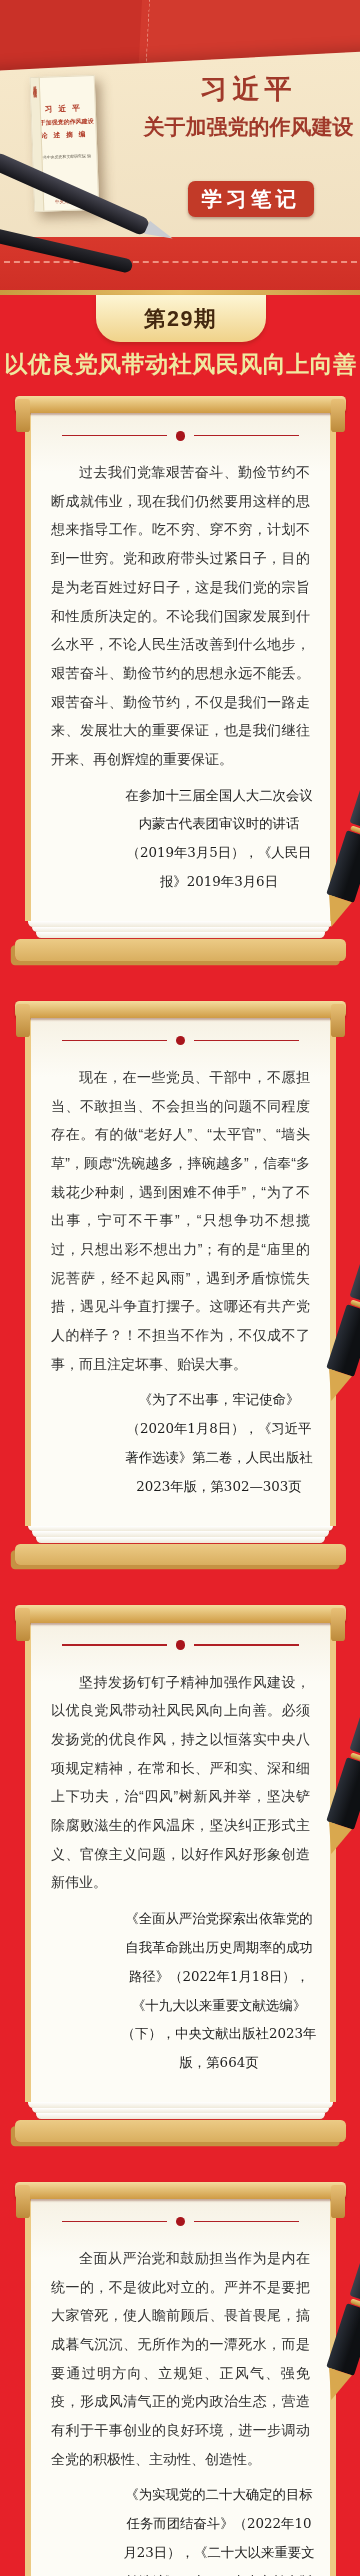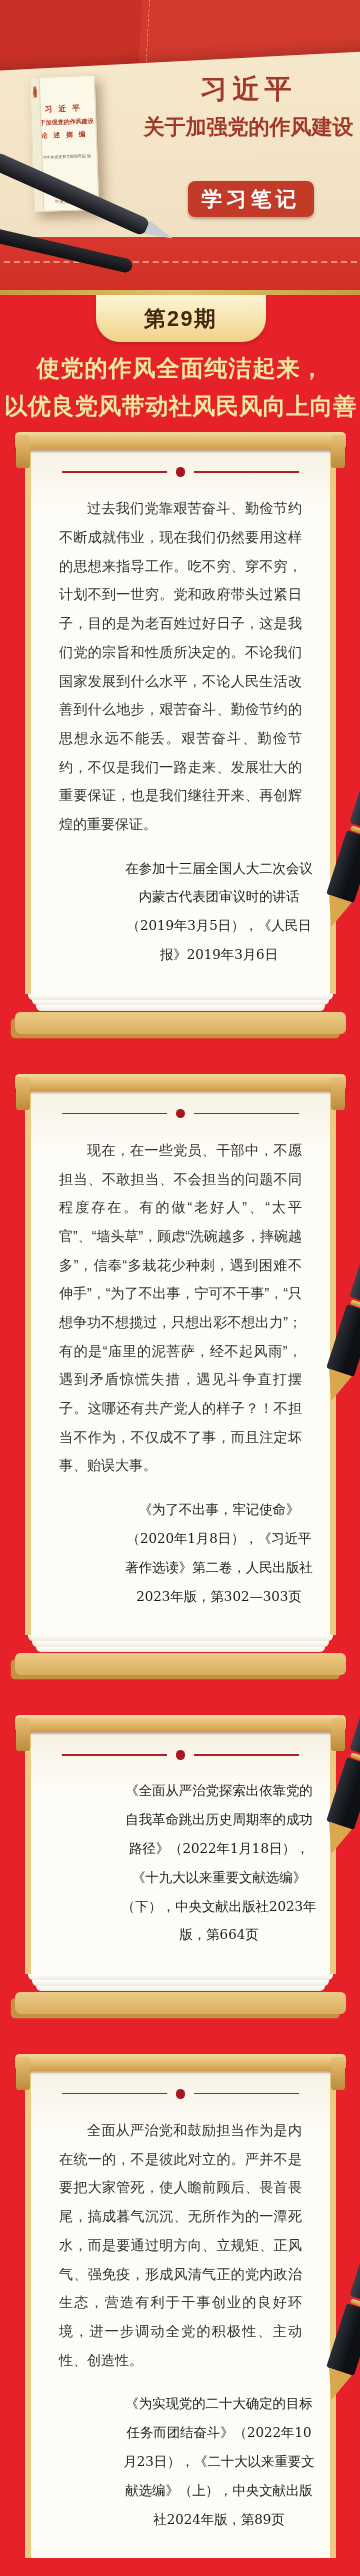--- a/index.html
+++ b/index.html
@@ -34,37 +34,37 @@
   .badge span{color:#ffffff;font-size:20.6px;font-weight:700;letter-spacing:4.1px;}
 
   .hero-pen{position:absolute;border-radius:8.2px;}
   .pen1{left:-15.5px;top:185px;width:170px;height:17.5px;background:linear-gradient(#474752,#15151a);transform:rotate(24deg);}
   .pen1::after{content:"";position:absolute;right:-27px;top:1px;width:0;height:0;border-top:7.7px solid transparent;border-bottom:7.7px solid transparent;border-left:28px solid #c9ccd2;}
   .pen2{left:-26px;top:242px;width:160px;height:14.4px;background:linear-gradient(#2a2a30,#101014);transform:rotate(13deg);}
 
   
   .red-wrap{position:relative;background:#e62129;padding-bottom:23px;}
   .gold-strip{height:4.6px;background:linear-gradient(90deg,#c89b3f,#e7c06a,#c89b3f);}
-  .banner{position:relative;text-align:center;padding-bottom:10px;}
+  .banner{position:relative;text-align:center;padding-bottom:16px;}
   .issue-tab{margin:0 auto;width:170px;height:47px;background:linear-gradient(#fdf6d5,#f0d289);border-radius:0 0 24px 24px;display:flex;align-items:center;justify-content:center;box-shadow:0 2.1px 3.1px rgba(120,30,10,.25);}
   .issue-tab span{font-size:21.6px;font-weight:700;color:#43280f;letter-spacing:1.5px;}
   .banner .t1{margin-top:11.3px;color:#efe9a0;font-size:23px;font-weight:700;letter-spacing:1px;}
   .banner .t2{margin-top:7.2px;color:#efe9a0;font-size:23px;font-weight:700;letter-spacing:0.5px;}
 
   
   .card{position:relative;margin:0 14.4px 40px;}
   .card-bar{position:relative;height:17.5px;margin:0 1px;background:linear-gradient(#f4dc9e,#cf9b44);border-radius:4.6px;box-shadow:0 1.5px 2.1px rgba(100,30,10,.35);z-index:2;}
   .card-bar::before,.card-bar::after{content:"";position:absolute;top:3.1px;width:13.4px;height:33px;background:linear-gradient(#e8c077,#bd8a3a);border-radius:3.1px;z-index:-1;}
   .card-bar::before{left:1px;}
   .card-bar::after{right:1px;}
   .card-paper{position:relative;margin:-3.1px 10.3px 0;background:linear-gradient(#f6f1e3,#fdfcf6 62px);border-left:6.2px solid #ecca84;border-right:6.2px solid #ecca84;padding:20.6px 12.4px 24px;z-index:1;}
   .divider{display:flex;align-items:center;margin:0 18.5px 17.5px;}
   .divider .line{flex:1;height:1.5px;background:#b01f24;}
   .divider .dot{width:9.8px;height:9.8px;border-radius:50%;background:#a8151c;margin:0 8.2px;}
-  .quote{margin:16px;color:#323232;font-size:14px;line-height:2.05;text-align:justify;text-indent:2em;font-weight:500;}
+  .quote{margin:8px;color:#323232;font-size:14px;line-height:2.05;text-align:justify;text-indent:2em;font-weight:500;}
   .cite{margin:3px 0 0 77px;color:#1c1c1c;font-size:13.4px;line-height:2.15;text-align:center;font-family:"DejaVu Serif","Liberation Serif",serif;}
   .pages{margin:0 13.4px;}
   .pages i{display:block;height:5.7px;background:linear-gradient(#fff,#efeadb);border-radius:0 0 5.2px 5.2px;box-shadow:0 1px 1px rgba(120,90,50,.25);}
   .pages i:nth-child(2){margin:0 4.1px;}
   .pages i:nth-child(3){margin:0 8.2px;}
   .card-base{height:21.6px;margin:1px 1px 0;background:linear-gradient(#eccb86,#d9ae5f);border-radius:5.2px;box-shadow:-5.2px 5.2px 0 -1px #c59243;}
 
   
   .pen{position:absolute;right:-10.3px;width:29px;transform:rotate(18deg);z-index:3;}
   .pen .cap{height:62px;background:linear-gradient(90deg,#3c424d,#14161a 60%);border-radius:7.2px 7.2px 3.1px 3.1px;}
@@ -106,21 +106,20 @@
     <div class="badge"><span>学习笔记</span></div>
   </header>
 
   <div class="red-wrap">
     <div class="gold-strip"></div>
 
     <div class="banner">
       <div class="issue-tab">
           <span>第29期</span>
         </div>
-      <div class="t1">使党的作风全面纯洁起来，</div>
       <div class="t2">以优良党风带动社风民风向上向善</div>
     </div>
 
     <section class="card">
       <div class="card-bar"></div>
       <div class="card-paper">
         <div class="divider">
             <span class="line"></span>
             <span class="dot"></span>
             <span class="line"></span>
@@ -156,20 +155,21 @@
     </section>
 
     <section class="card">
       <div class="card-bar"></div>
       <div class="card-paper">
         <div class="divider">
             <span class="line"></span>
             <span class="dot"></span>
             <span class="line"></span>
           </div>
+        <p class="quote">坚持发扬钉钉子精神加强作风建设，以优良党风带动社风民风向上向善。必须发扬党的优良作风，持之以恒落实中央八项规定精神，在常和长、严和实、深和细上下功夫，治“四风”树新风并举，坚决铲除腐败滋生的作风温床，坚决纠正形式主义、官僚主义问题，以好作风好形象创造新伟业。</p>
         <p class="cite">《全面从严治党探索出依靠党的自我革命跳出历史周期率的成功路径》（2022年1月18日），《十九大以来重要文献选编》（下），中央文献出版社2023年版，第664页</p>
       </div>
       <div class="pages">
           <i></i>
           <i></i>
           <i></i>
         </div>
       <div class="card-base"></div>
     </section>
 

